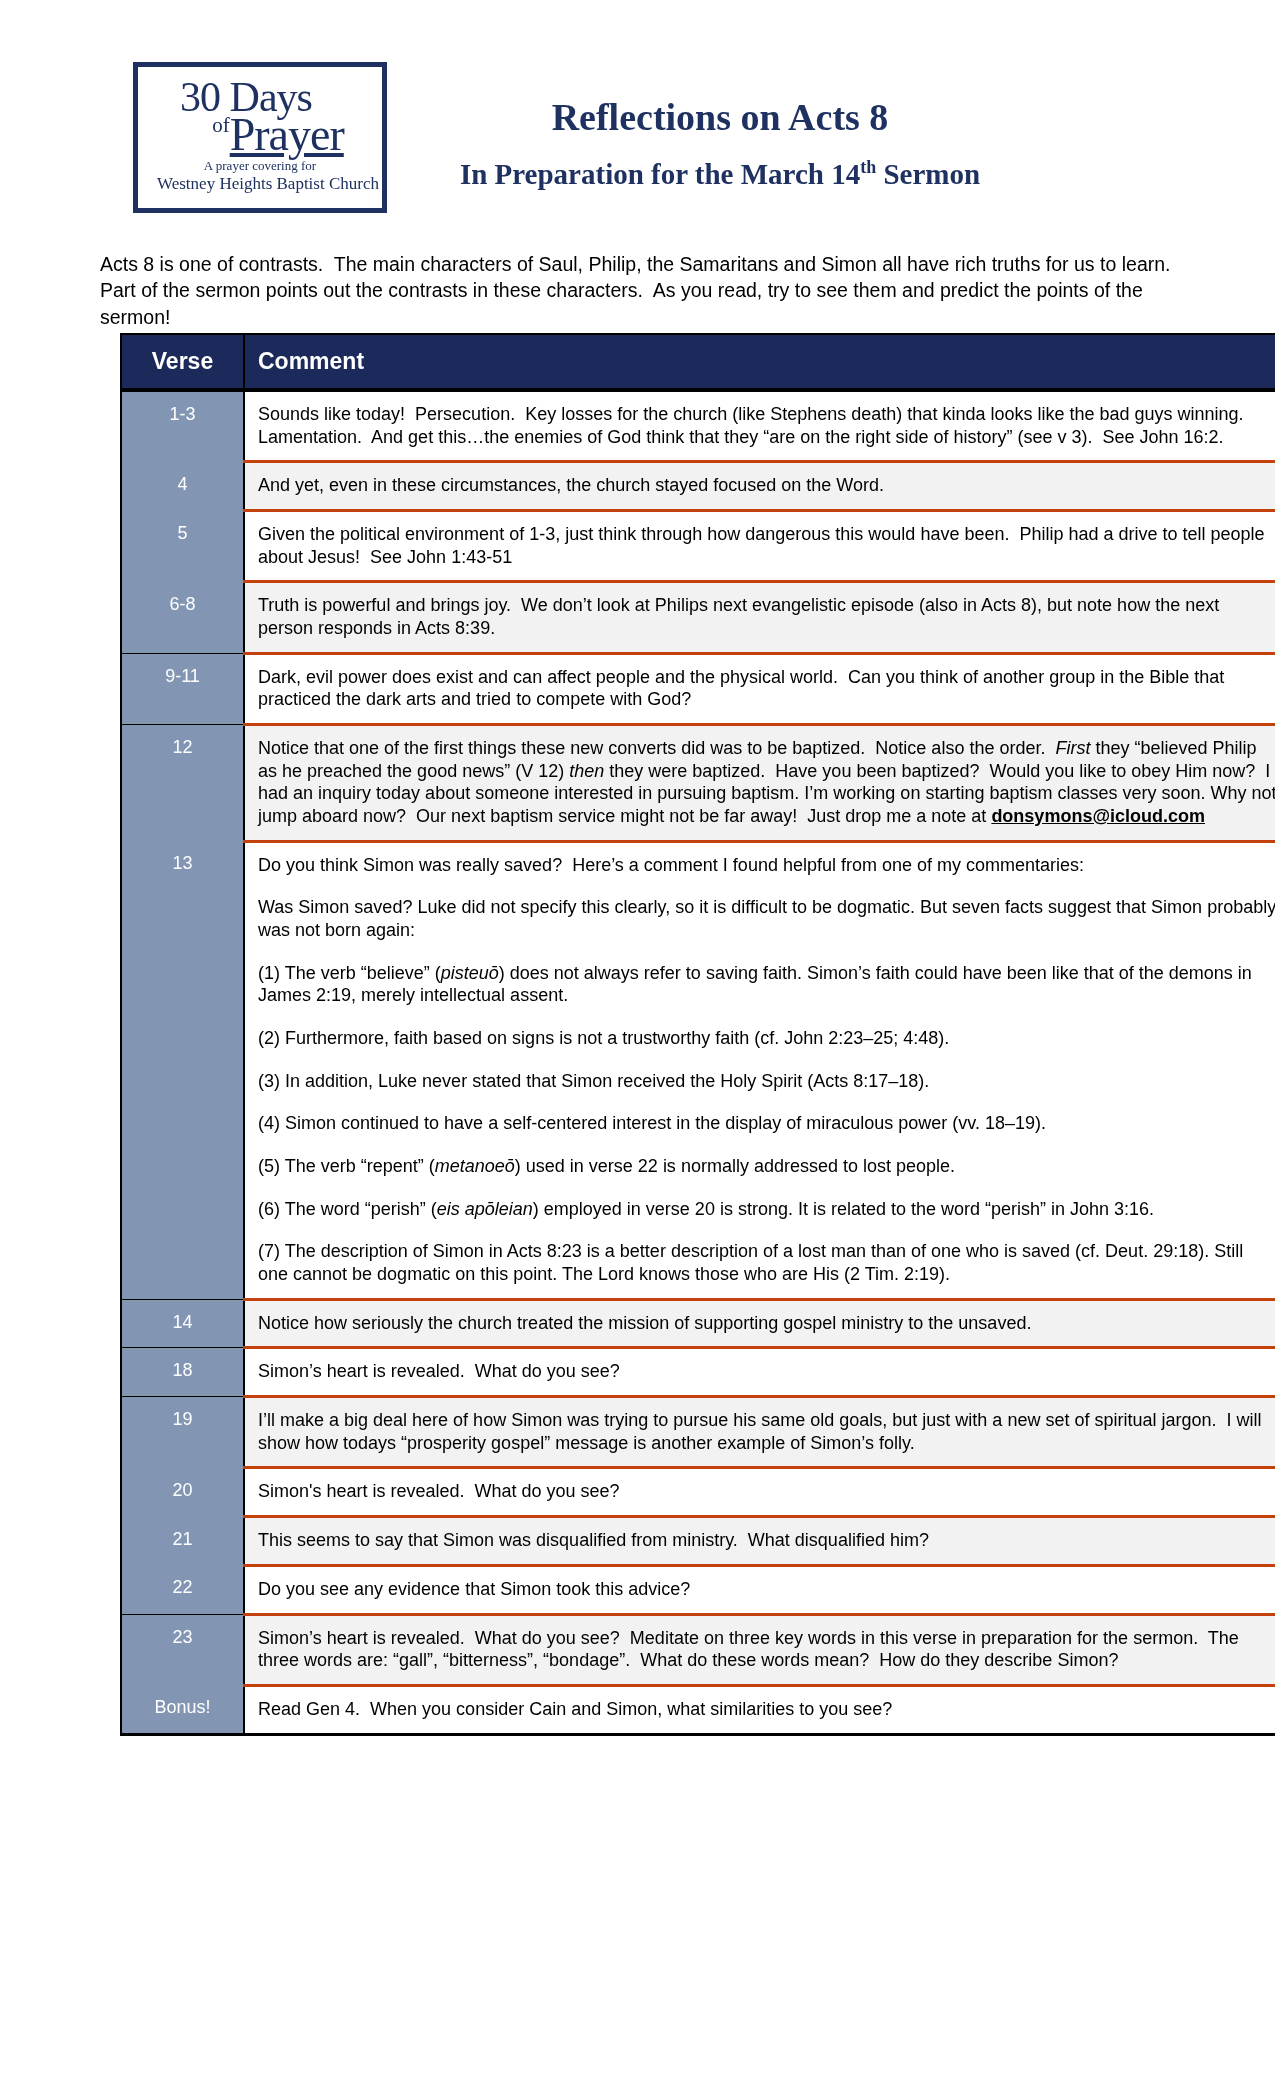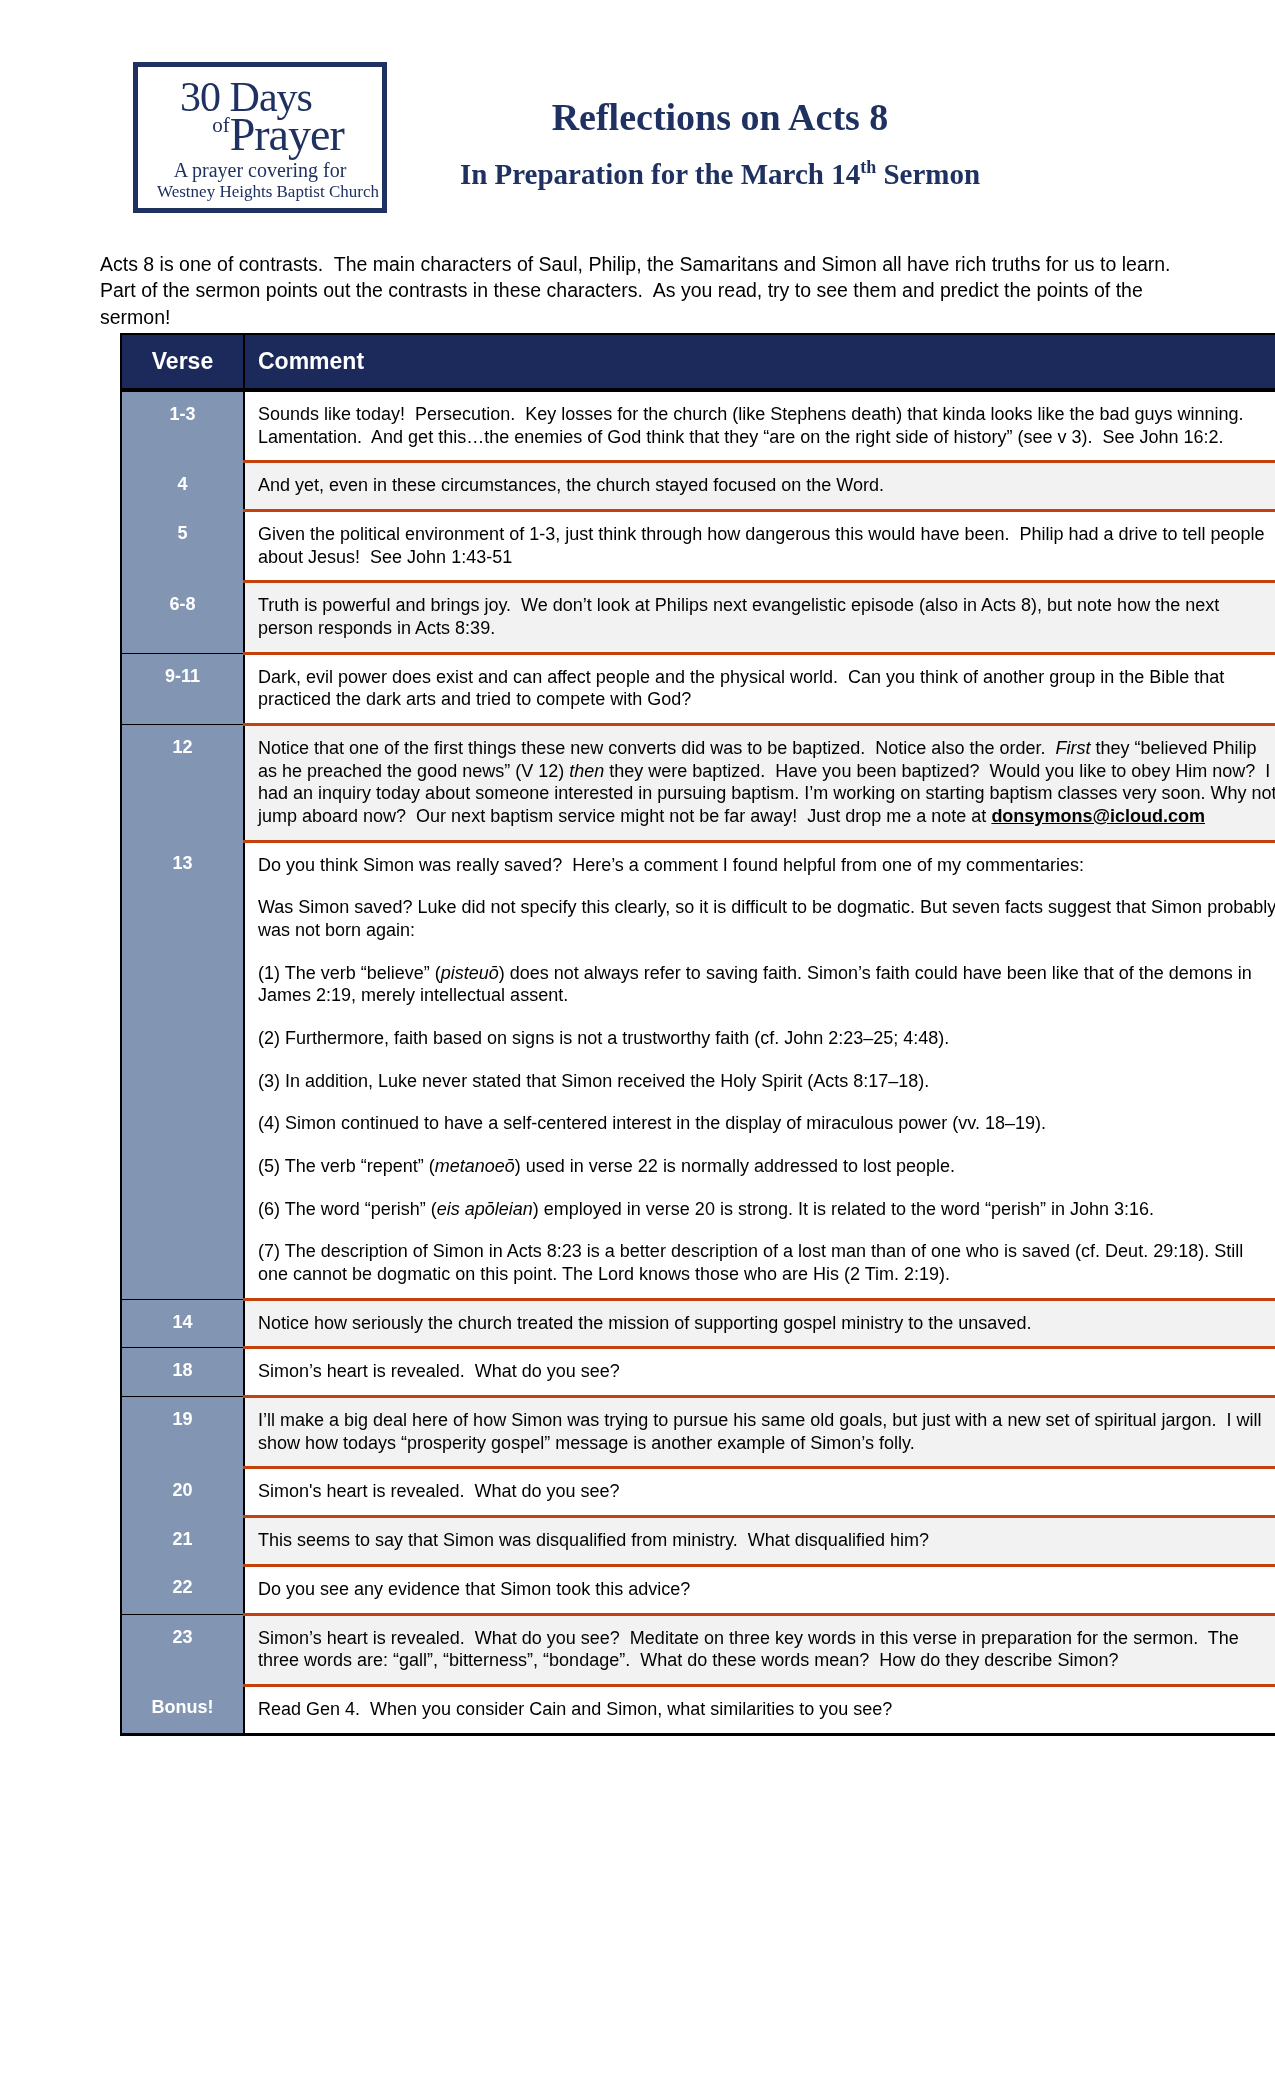--- a/index.html
+++ b/index.html
@@ -36,22 +36,23 @@
     margin-top:-6px;
     transform:translateX(18px);
   }
   .logo-of {
     font-size:21px;
     vertical-align:18px;
   }
   .logo-prayer {
     font-size:46px;
     letter-spacing:-1px;
-  }
-  .logo-tagline1 { font-size:20px; margin-top:1px; line-height:1.15; }
+    text-decoration:underline;
+  }
+  .logo-tagline1 { font-size:13px; margin-top:1px; line-height:1.15; }
   .logo-tagline2 { font-size:17px; line-height:1.2;padding-left:16px; }
 
   
   .title-block {
     position:absolute;
     left:400px; top:80px;
     width:640px;
     text-align:center;
     color:#1E3160;
     font-family:"Liberation Serif", serif;
@@ -94,21 +95,21 @@
   }
   th.verse-col {
     width:121px;
     text-align:center;
     padding:0;
     border-right:2px solid #000;
   }
   td.verse-cell {
     background:#8296B3;
     color:#fff;
-    font-weight:bold;
+    font-weight:normal;
     text-align:center;
     vertical-align:top;
     padding-top:12px;
     border-right:2px solid #000;
   }
   td.verse-cell.group-start { border-top:1px solid #000; }
   td.comment-cell {
     background:#fff;
     border-top:3px solid #c2410c;
     padding:11px 14px 12px 13px;

